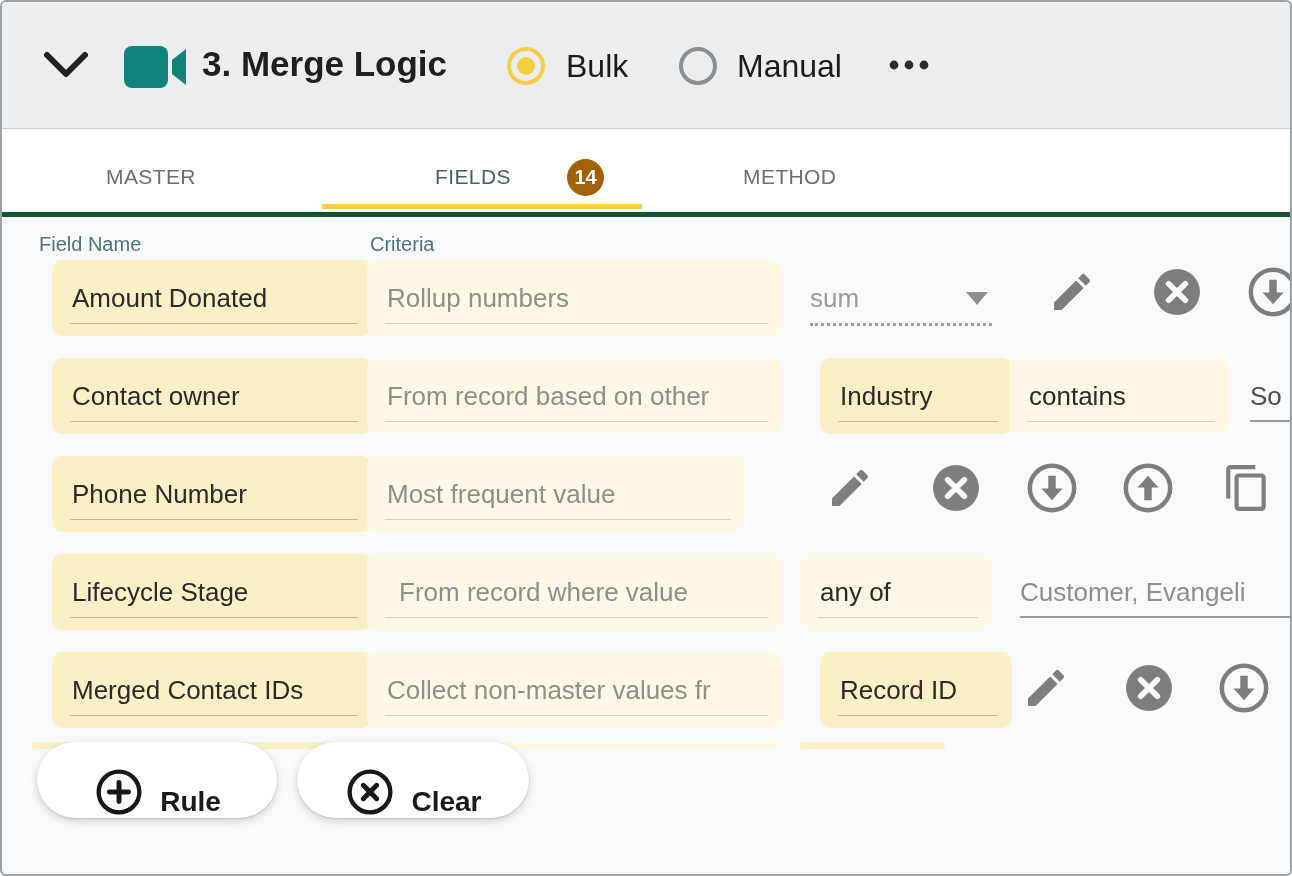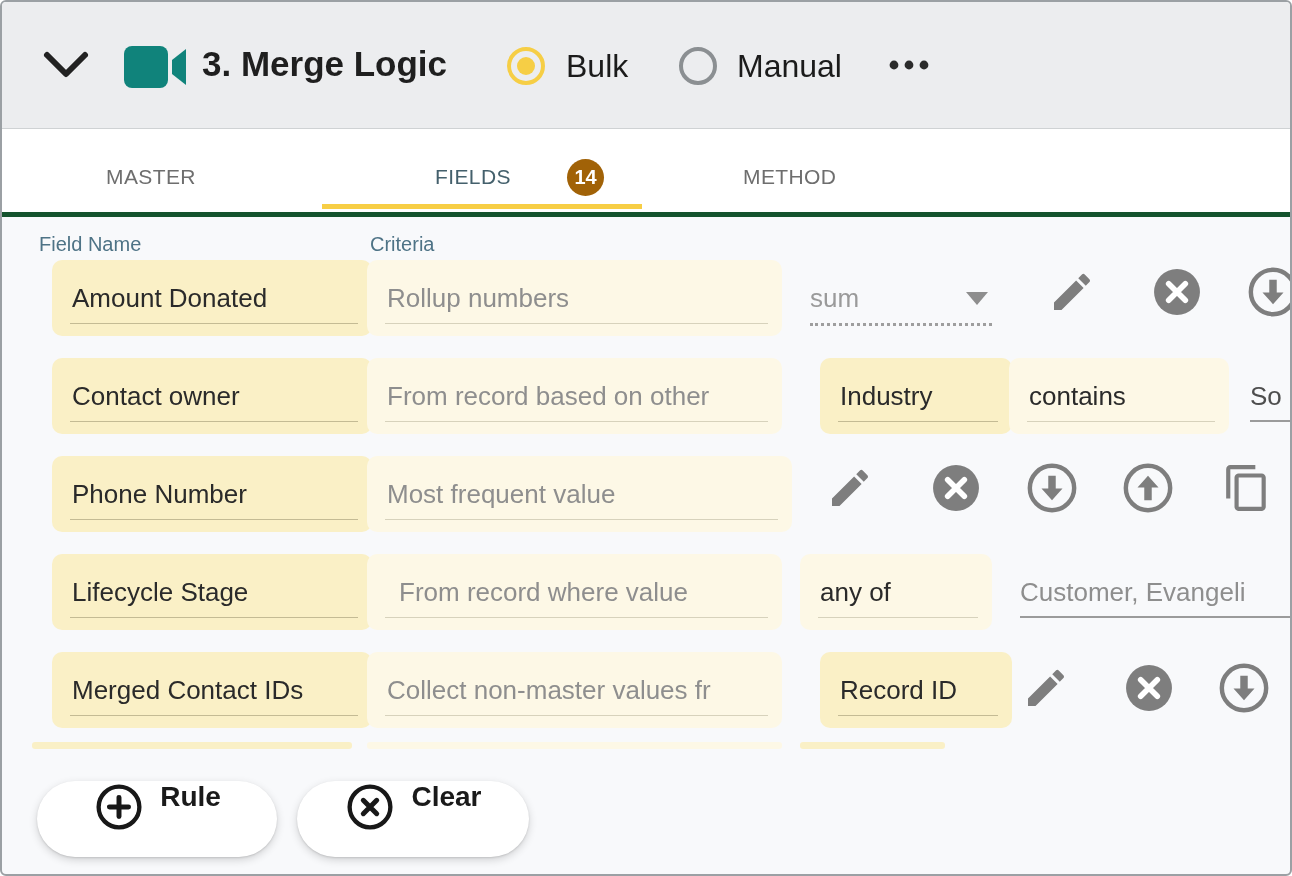--- a/index.html
+++ b/index.html
@@ -37,23 +37,23 @@
   .pfield::after{content:""; position:absolute; left:0; right:0; bottom:12px; height:2px; background:#9B9B9B;}
   .t-dark{color:#2A2A2A;} .t-ph{color:#8E8E8E;} .t-mid{color:#4E4E4E;}
   .dd{position:absolute; left:808px; top:258px; width:182px; height:76px; box-sizing:border-box;
     display:flex; align-items:center; font-size:26px; color:#9A9A9A;}
   .dd::after{content:""; position:absolute; left:0; right:0; bottom:10px; border-bottom:3px dotted #9E9E9E;}
   .dd .caret{position:absolute; right:4px; top:32px; width:0; height:0;
     border-left:11px solid transparent; border-right:11px solid transparent; border-top:13px solid #8E8E8E;}
   .ic{position:absolute; cursor:pointer;}
   .peek{position:absolute; top:740px; height:7px; border-radius:3px;}
   
-  .pill{position:absolute; top:779px; height:76px; border-radius:38px; background:#FFFFFF;
+  .pill{position:absolute; top:740px; height:76px; border-radius:38px; background:#FFFFFF;
     box-shadow:0 3px 8px rgba(0,0,0,0.16), 0 1px 2px rgba(0,0,0,0.12);
-    display:flex; align-items:flex-start; justify-content:center; gap:15px; cursor:pointer;}
+    display:flex; align-items:flex-end; justify-content:center; gap:15px; cursor:pointer;}
   .pill .lbl{font-size:28px; font-weight:bold; color:#1A1A1A;}
 </style>
 </head>
 <body>
 
 <div class="frame">
 
   <div class="header">
     <svg class="ic" style="left:40px;top:48px;" width="48" height="30" viewBox="0 0 48 30">
       <polyline points="5,5 24,24 43,5" fill="none" stroke="#222" stroke-width="6" stroke-linecap="round" stroke-linejoin="round"></polyline>
@@ -106,21 +106,21 @@
     <path fill="#7E7E7E" d="M10.4 6.8h3.2v5.4h2.9L12 17.2l-4.5-5h2.9z"></path>
   </svg>
 
   <div class="box fbox t-dark" style="left:30px;top:356px;width:320px;">Contact owner</div>
   <div class="box cbox t-ph" style="left:365px;top:356px;width:415px;">From record based on other</div>
   <div class="box fbox t-dark" style="left:798px;top:356px;width:192px;">Industry</div>
   <div class="box cbox t-dark" style="left:1007px;top:356px;width:220px;">contains</div>
   <div class="pfield t-mid" style="left:1248px;top:356px;width:70px;">So</div>
 
   <div class="box fbox t-dark" style="left:30px;top:454px;width:320px;">Phone Number</div>
-  <div class="box cbox t-ph" style="left:365px;top:454px;width:425px;">Most frequent value</div>
+  <div class="box cbox t-ph" style="left:365px;top:454px;width:378px;">Most frequent value</div>
   <svg class="ic" style="left:824px;top:462px;" width="48" height="48" viewBox="0 0 24 24">
     <path fill="#7E7E7E" d="M3 17.25V21h3.75L17.81 9.94l-3.75-3.75L3 17.25zM20.71 7.04c.39-.39.39-1.02 0-1.41l-2.34-2.34a.9959.9959 0 0 0-1.41 0l-1.83 1.83 3.75 3.75 1.83-1.83z"></path>
   </svg>
   <svg class="ic" style="left:927px;top:459px;" width="54" height="54" viewBox="0 0 24 24">
     <circle cx="12" cy="12" r="10.2" fill="#7E7E7E"></circle>
     <path d="M8.3 8.3L15.7 15.7M15.7 8.3L8.3 15.7" stroke="#fff" stroke-width="2.5" stroke-linecap="round"></path>
   </svg>
   <svg class="ic" style="left:1022px;top:458px;" width="56" height="56" viewBox="0 0 24 24">
     <circle cx="12" cy="12" r="9.5" fill="none" stroke="#7E7E7E" stroke-width="1.9"></circle>
     <path fill="#7E7E7E" d="M10.4 6.8h3.2v5.4h2.9L12 17.2l-4.5-5h2.9z"></path>

